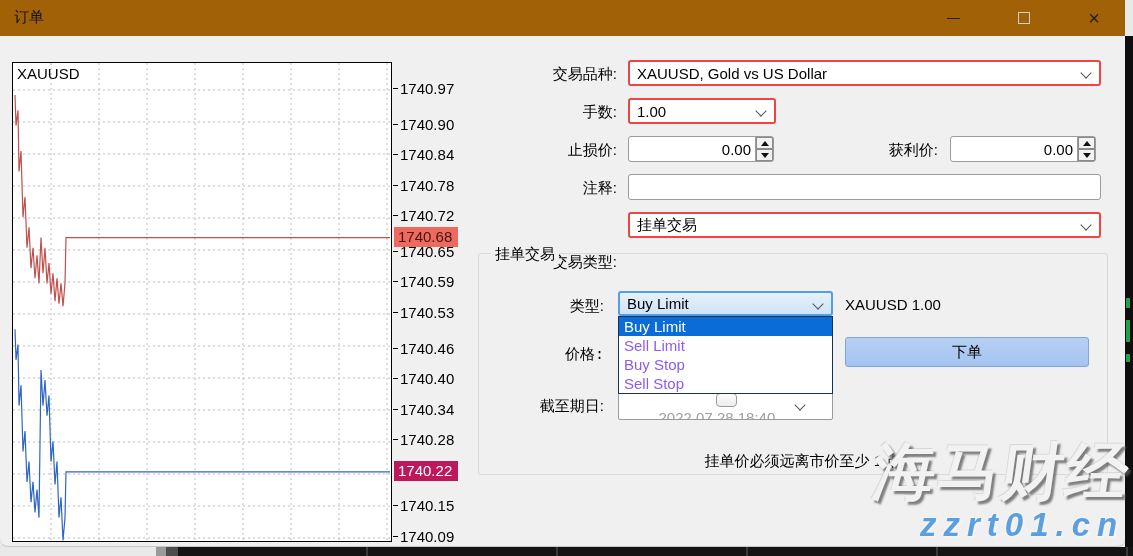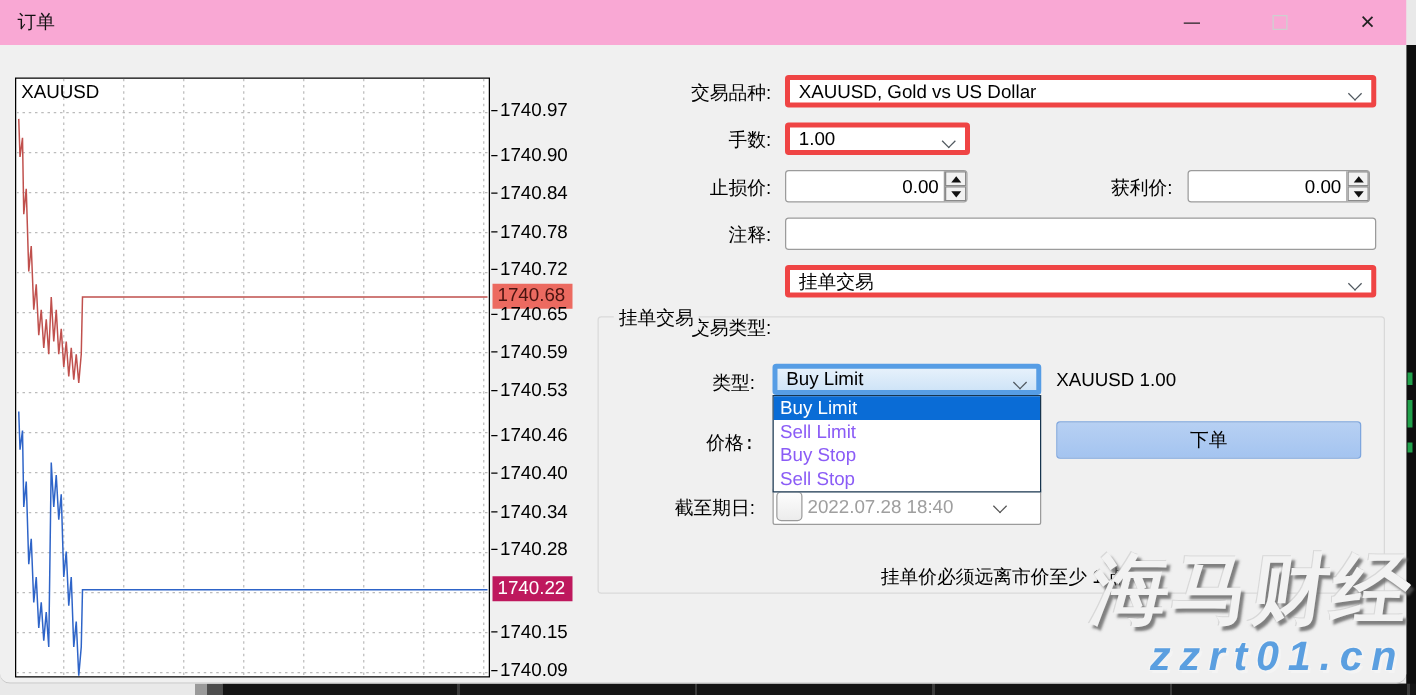--- a/index.html
+++ b/index.html
@@ -10,21 +10,21 @@
   .bg-right-strip { position:absolute; left:1125px; top:36px; width:8px; height:520px; background:#0e0e0e; }
   .bg-right-strip .green-tick { position:absolute; left:1px; width:4px; background:#21a04a; }
   .bg-bottom-bar { position:absolute; left:178px; top:547px; width:955px; height:9px; background:#141414;
     background-image:repeating-linear-gradient(90deg, #141414 0 188px, #3a3a3a 188px 190px); }
   .bg-bottom-blocks { position:absolute; left:156px; top:547px; width:22px; height:9px;
     background:linear-gradient(90deg,#9a9a9a 0 10px,#4d4d4d 10px 22px); }
 
   
   .dialog { position:absolute; left:0; top:0; width:1125px; height:547px; background:#f0f0f0;
     border-radius:0 0 8px 8px; border-bottom:1px solid #c6c6c6; }
-  .titlebar { position:absolute; left:0; top:0; width:100%; height:36px; background:#f9a8d4; }
+  .titlebar { position:absolute; left:0; top:0; width:100%; height:36px; background:#a16207; }
   .title { position:absolute; left:14px; top:8px; font-size:15px; color:#111; }
   .win-btn { position:absolute; top:0; width:46px; height:36px; background:none; border:none; cursor:pointer;
     display:flex; align-items:center; justify-content:center; }
   .win-btn.min { left:930px; } .win-btn.max { left:1001px; } .win-btn.close { left:1071px; }
   .min-glyph { width:13px; height:0; border-top:1.6px solid #222; display:block; }
   .max-glyph { width:12px; height:12px; border:1.4px solid #cfcfcf; display:block; }
   .close-glyph { font-size:20px; color:#222; line-height:1; font-weight:400; }
 
   
   .chart { position:absolute; left:12px; top:62px; width:380px; height:480px; background:#fff; border:1px solid #000; }
@@ -35,21 +35,21 @@
   .axis { position:absolute; left:394px; top:62px; width:70px; height:480px; }
   .tick-label { position:absolute; left:6px; font-size:15px; color:#000; line-height:18px; white-space:nowrap; }
   .tick-label::before { content:""; position:absolute; left:-7px; top:8px; width:5px; height:1px; background:#000; }
   .price-tag { position:absolute; left:0px; width:64px; height:20px; font-size:15px; line-height:20px;
     text-align:left; padding-left:4px; }
   .price-tag.ask { color:#4a1410; }
   .price-tag.bid { color:#ffffff; }
 
   
   .flabel { position:absolute; font-size:15px; color:#000; text-align:right; white-space:nowrap; }
-  .combo { position:absolute; height:26px; background:#fff; border:4px solid #ef4444; border-radius:3px;
+  .combo { position:absolute; height:26px; background:#fff; border:2px solid #ef4444; border-radius:3px;
     font-size:15px; color:#000; display:flex; align-items:center; padding:0 26px 0 7px; cursor:pointer; }
   .combo .chev, .datefield .chev { position:absolute; right:9px; top:9px; width:8px; height:8px;
     border-right:1.6px solid #50585f; border-bottom:1.6px solid #50585f; transform:rotate(45deg); margin-top:-2px; }
   .spinedit { position:absolute; height:26px; background:#fff; border:1px solid #9b9b9b; border-radius:3px;
     font-size:15px; display:flex; align-items:center; }
   .spinedit .val { flex:1; text-align:right; padding-right:4px; }
   .spinner { width:18px; height:24px; display:flex; flex-direction:column; border-left:1px solid #9b9b9b; }
   .spinner button { flex:1; background:#f2f2f2; border:1px solid #8a8a8a; margin:0; padding:0; cursor:pointer;
     display:flex; align-items:center; justify-content:center; }
   .spinner .up { border-bottom-width:0.5px; }
@@ -67,21 +67,21 @@
   .droplist { position:absolute; left:618px; top:316px; width:215px; background:#fff;
     border:1px solid #17344e; z-index:5; list-style:none; }
   .droplist li { height:19px; line-height:19px; font-size:15px; padding-left:5px; color:#8b5cf6; cursor:pointer; }
   .droplist li.selected { background:#0a6cd6; color:#fff; }
 
   .place-btn { position:absolute; left:845px; top:337px; width:244px; height:30px;
     background:linear-gradient(#b7d0f3,#a4c4f0); border:1px solid #7ea6de; border-radius:3px;
     font-size:15px; color:#000; cursor:pointer; }
 
   .datefield { position:absolute; left:618px; top:390px; width:215px; height:30px; background:#fff;
-    border:1px solid #9b9b9b; border-radius:2px; display:flex; align-items:center; }
+    border:1px solid #9b9b9b; border-radius:2px; display:flex; align-items:center;flex-direction:column; }
   .datefield .checkbox { width:21px; height:24px; margin:2px 0 2px 2px; background:linear-gradient(#fdfdfd,#ececec);
     border:1px solid #9a9a9a; border-radius:4px; cursor:pointer; }
   .datefield .dateval { font-size:15px; color:#9f9f9f; padding-left:4px; white-space:nowrap; overflow:hidden; width:142px; }
   .datefield .chev { right:28px; top:12px; border-color:#555; }
 
   .hint { position:absolute; left:490px; top:452px; width:630px; text-align:center; font-size:15px; color:#000; }
 
   
   .wm-brand { position:absolute; left:874px; top:430px; font-size:62px; font-weight:bold; color:#f2f2f2;
     transform:skewX(-8deg); letter-spacing:2px; white-space:nowrap; z-index:8;

